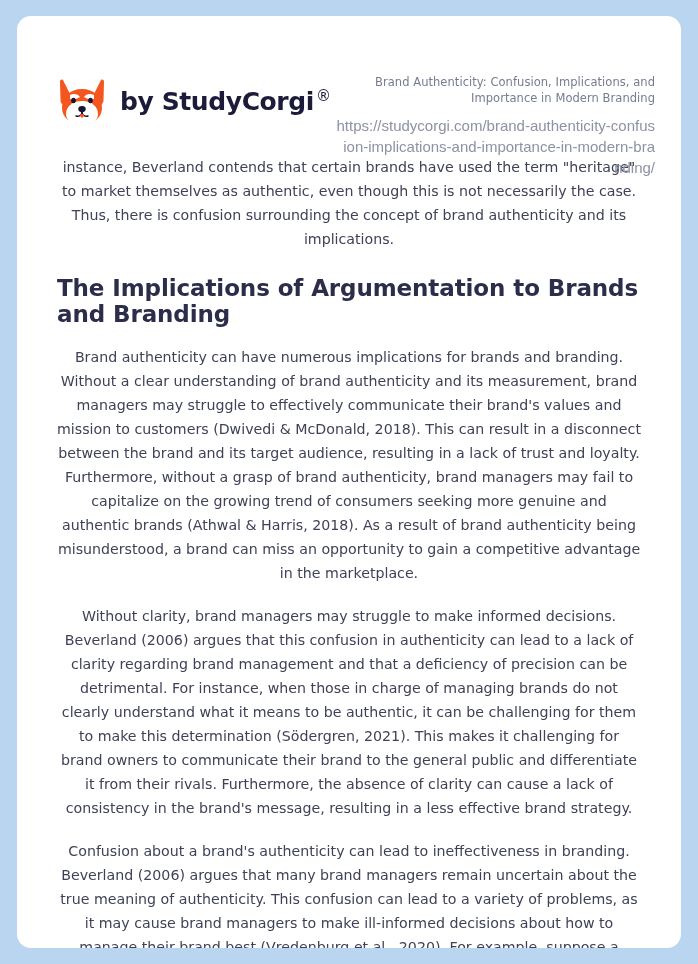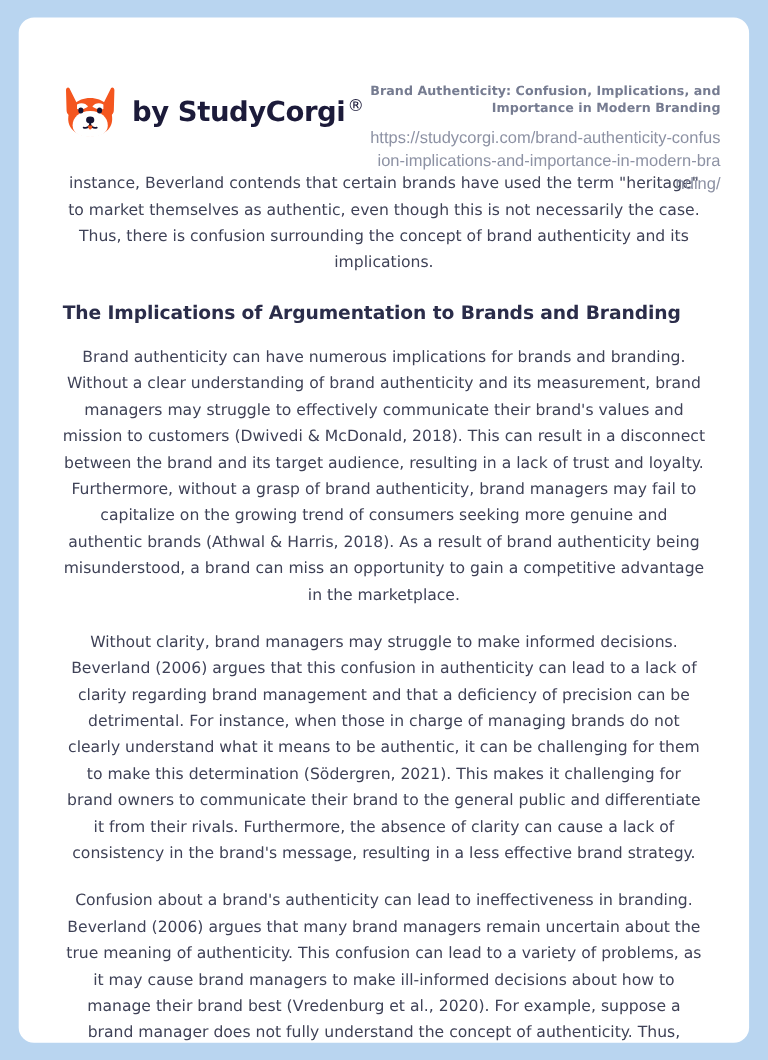--- a/index.html
+++ b/index.html
@@ -72,21 +72,21 @@
     position: absolute;
     right: 26px;
     top: 58px;
     width: 320px;
     text-align: right;
   }
 
   .doc-title {
     font-family: "DejaVu Sans", sans-serif;
     font-size: 11.5px;
-    font-weight: bold;
+    font-weight: normal;
     line-height: 1.42;
     color: #767c91;
     letter-spacing: 0.05px;
   }
 
   .doc-url {
     margin-top: 8px;
     font-family: Liberation Sans, sans-serif;
     font-size: 15px;
     line-height: 1.4;
@@ -105,21 +105,21 @@
     line-height: 24px;
     color: #3f4257;
     margin-bottom: 19px;
     text-align: center;
   }
 
   .para.lead { margin-bottom: 24px; }
 
   .section-heading {
     font-family: "DejaVu Sans", sans-serif;
-    font-size: 17px;
+    font-size: 23px;
     font-weight: bold;
     color: #2b2d4a;
     letter-spacing: -0.1px;
     margin-top: 4px;
     margin-bottom: 18px;
   }
 </style>
 </head>
 <body>
 

